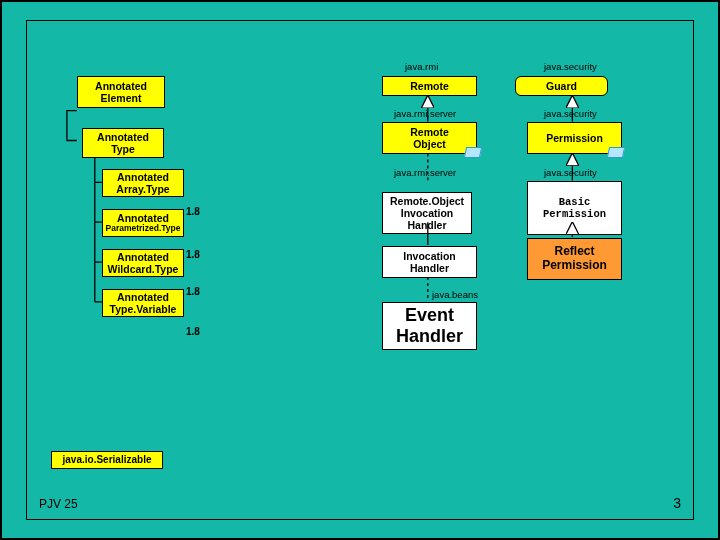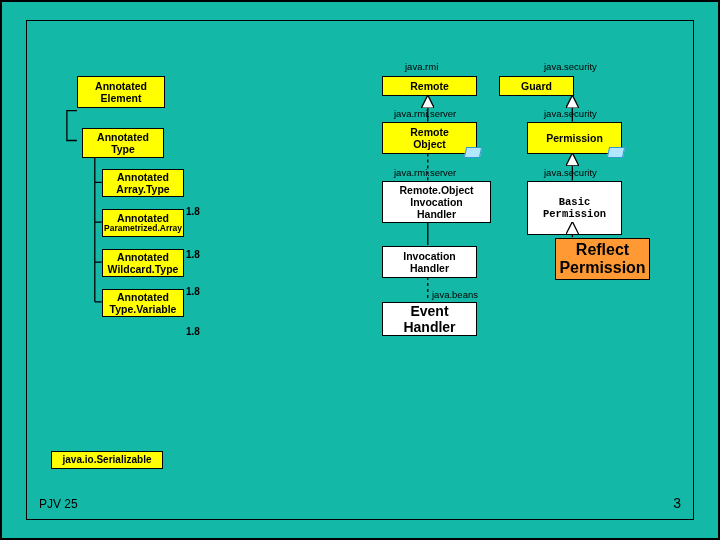--- a/index.html
+++ b/index.html
@@ -88,55 +88,55 @@
 </head>
 <body>
 
 <div class="slide">
   <div class="inner">
 
     <div class="label" style="left:378px; top:40px;">java.rmi</div>
     <div class="label" style="left:517px; top:40px;">java.security</div>
 
     <div class="box yellow" style="left:355px; top:55px; width:95px; height:20px;">Remote</div>
-    <div class="box yellow" style="left:472px; top:55px; width:75px; height:20px;">Guard</div>
+    <div class="box yellow" style="left:488px; top:55px; width:93px; height:20px;border-radius:6px;">Guard</div>
 
     <div class="label" style="left:367px; top:87px;">java.rmi.server</div>
     <div class="label" style="left:517px; top:87px;">java.security</div>
 
     <div class="box yellow" style="left:355px; top:101px; width:95px; height:32px;">Remote<br>Object</div>
     <div class="diamond" style="left:438px; top:126px;"></div>
     <div class="box yellow" style="left:500px; top:101px; width:95px; height:32px;">Permission</div>
     <div class="diamond" style="left:581px; top:126px;"></div>
 
     <div class="label" style="left:367px; top:146px;">java.rmi.server</div>
     <div class="label" style="left:517px; top:146px;">java.security</div>
 
-    <div class="box white" style="left:355px; top:160px; width:109px; height:42px;">Remote.Object<br>Invocation<br>Handler</div>
+    <div class="box white" style="left:355px; top:171px; width:90px; height:42px;">Remote.Object<br>Invocation<br>Handler</div>
     <div class="box white" style="left:500px; top:160px; width:95px; height:54px;font-family:Liberation Mono, monospace;">Basic<br>Permission</div>
 
     <div class="box white" style="left:355px; top:225px; width:95px; height:32px;">Invocation<br>Handler</div>
 
-    <div class="box orange" style="left:500px; top:217px; width:95px; height:42px; font-size:16px;margin-left:28px;">Reflect<br>Permission</div>
+    <div class="box orange" style="left:500px; top:217px; width:95px; height:42px; font-size:12px;">Reflect<br>Permission</div>
 
     <div class="label" style="left:378px; top:268px;padding-left:27px;">java.beans</div>
 
-    <div class="box white" style="left:355px; top:281px; width:95px; height:34px; font-size:14px;">Event<br>Handler</div>
+    <div class="box white" style="left:355px; top:281px; width:95px; height:48px; font-size:18px;">Event<br>Handler</div>
 
     <div class="box yellow" style="left:50px; top:55px; width:88px; height:32px;">Annotated<br>Element</div>
 
     <div class="box yellow" style="left:55px; top:107px; width:82px; height:30px;">Annotated<br>Type</div>
     <div class="version" style="left:116px; top:129px;">1.8</div>
 
     <div class="box yellow" style="left:75px; top:148px; width:82px; height:28px;">Annotated<br>Array.Type</div>
     <div class="version" style="left:159px; top:165px;">1.8</div>
 
     <div class="box yellow" style="left:75px; top:188px; width:82px; height:28px; display:flex; flex-direction:column; justify-content:center;">
       <span style="font-size:10.5px; font-weight:bold;">Annotated</span>
-      <span class="smallfont">Parametrized.Array</span>
+      <span class="smallfont">Parametrized.Type</span>
     </div>
     <div class="version" style="left:159px; top:208px;">1.8</div>
 
     <div class="box yellow" style="left:75px; top:228px; width:82px; height:28px;">Annotated<br>Wildcard.Type</div>
     <div class="version" style="left:159px; top:245px;">1.8</div>
 
     <div class="box yellow" style="left:75px; top:268px; width:82px; height:28px;">Annotated<br>Type.Variable</div>
     <div class="version" style="left:159px; top:285px;">1.8</div>
 
     <div class="box yellow" style="left:24px; top:430px; width:112px; height:18px; font-size:10px;text-align:center;">java.io.Serializable</div>

